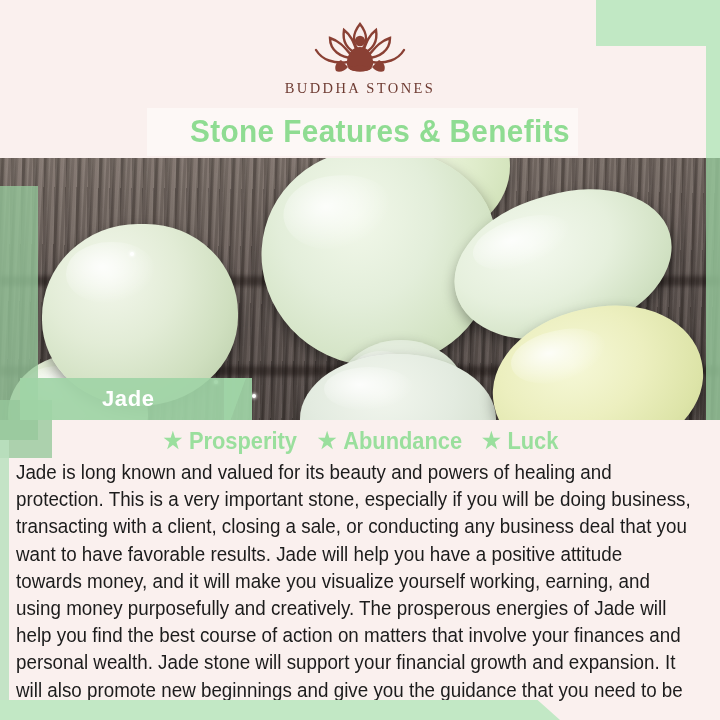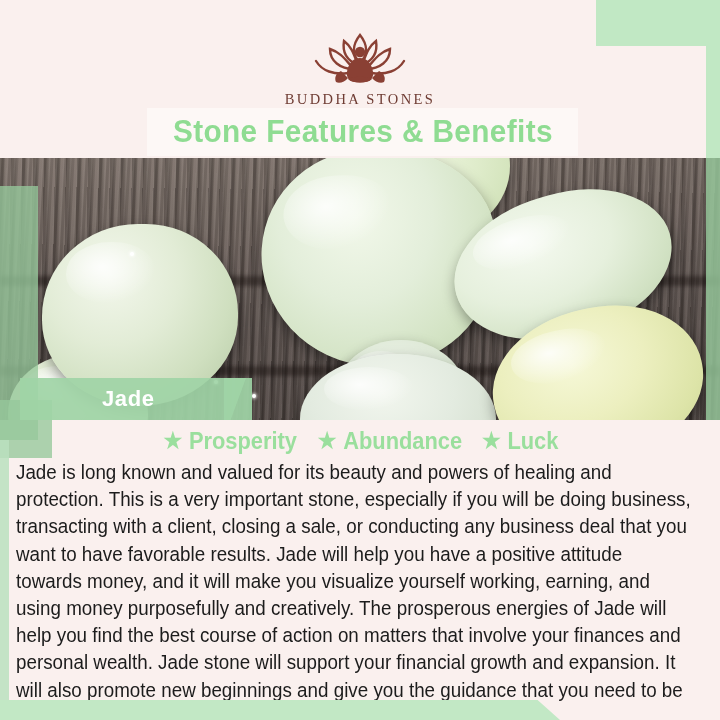--- a/index.html
+++ b/index.html
@@ -72,21 +72,21 @@
     top: 158px;
     left: 706px;
     width: 14px;
     height: 262px;
     background: rgba(150, 200, 155, 0.82);
   }
 
   
   .logo-block {
     position: absolute;
-    top: 27px;
+    top: 16px;
     left: 0;
     width: 720px;
     height: 92px;
     display: flex;
     flex-direction: column;
     align-items: center;
     justify-content: flex-start;
   }
   .logo-mark {
     width: 104px;
@@ -105,21 +105,21 @@
   
   .title-banner {
     position: absolute;
     top: 108px;
     left: 147px;
     width: 431px;
     height: 48px;
     background: #fdf8f6;
     display: flex;
     align-items: center;
-    justify-content: center;
+    justify-content: flex-end;
   }
   .title-text {
     font-family: "Liberation Sans Narrow", "Liberation Sans", sans-serif;
     font-size: 31px;
     font-weight: bold;
     color: #8fdc92;
     letter-spacing: 0.4px;
     white-space: nowrap;
     transform: scaleX(0.96);
   }

